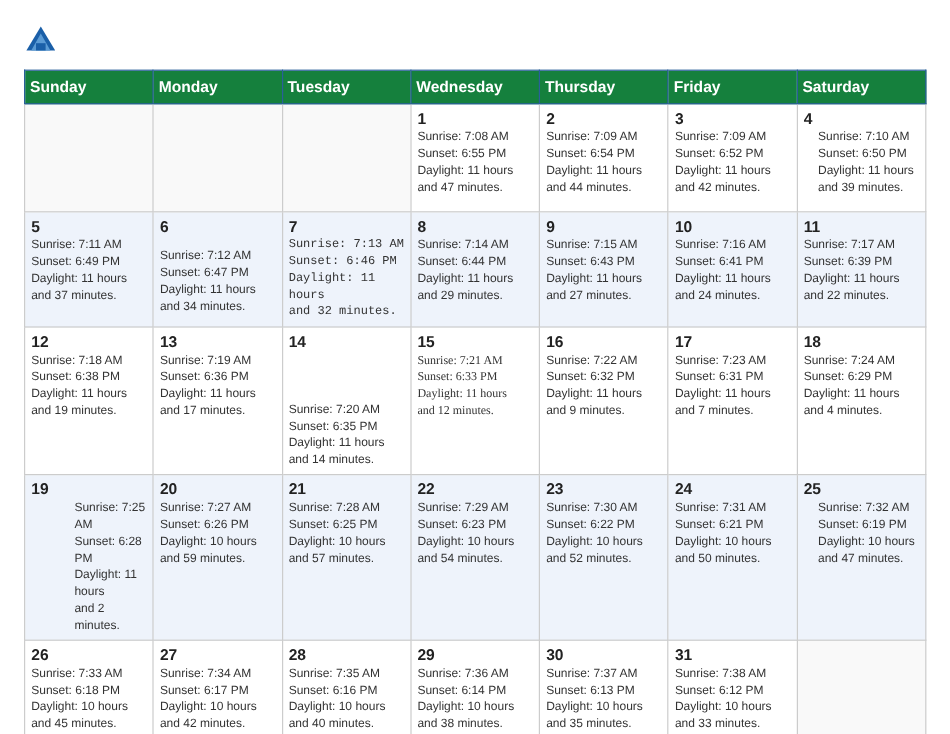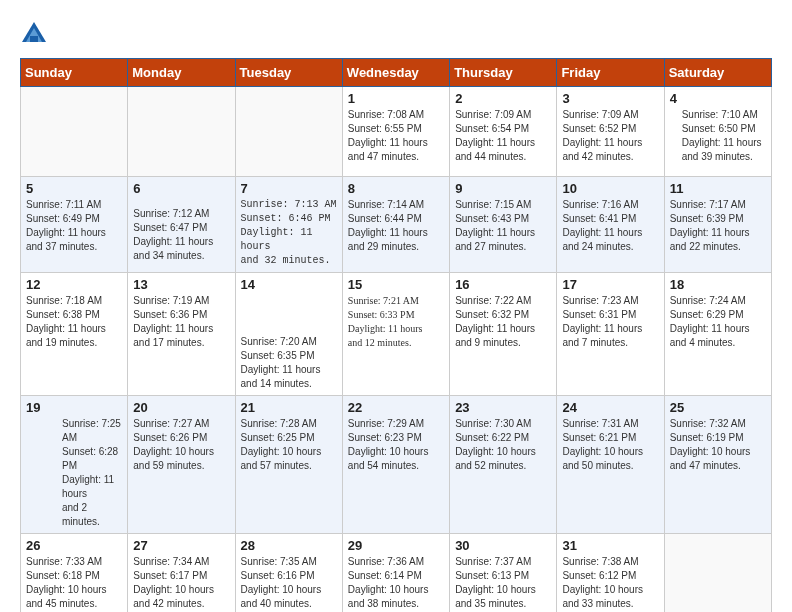--- a/index.html
+++ b/index.html
@@ -52,21 +52,21 @@
       font-size: 16px;
       color: #333;
       font-weight: normal;
     }
     .calendar {
       width: 100%;
       border-collapse: collapse;
       border: 1px solid #ccc;
     }
     .calendar th {
-      background-color: #c2410c;
+      background-color: #15803d;
       color: #fff;
       font-size: 13px;
       font-weight: bold;
       padding: 6px 4px;
       text-align: left;
       border: 1px solid #2a5f9a;
     }
     .calendar td {
       vertical-align: top;
       border: 1px solid #ccc;
@@ -303,21 +303,21 @@
         </td>
         <td>
           <span class="day-num">24</span>
           <div class="day-info" style="white-space: pre-line;">Sunrise: 7:31 AM
 Sunset: 6:21 PM
 Daylight: 10 hours
 and 50 minutes.</div>
         </td>
         <td>
           <span class="day-num">25</span>
-          <div class="day-info" style="white-space: pre-line;">Sunrise: 7:32 AM
+          <div class="day-info" style="white-space: pre-line; margin-left: 12px;">Sunrise: 7:32 AM
 Sunset: 6:19 PM
 Daylight: 10 hours
 and 47 minutes.</div>
         </td>
       </tr>
       <tr>
         <td>
           <span class="day-num">26</span>
           <div class="day-info" style="white-space: pre-line;">Sunrise: 7:33 AM
 Sunset: 6:18 PM

